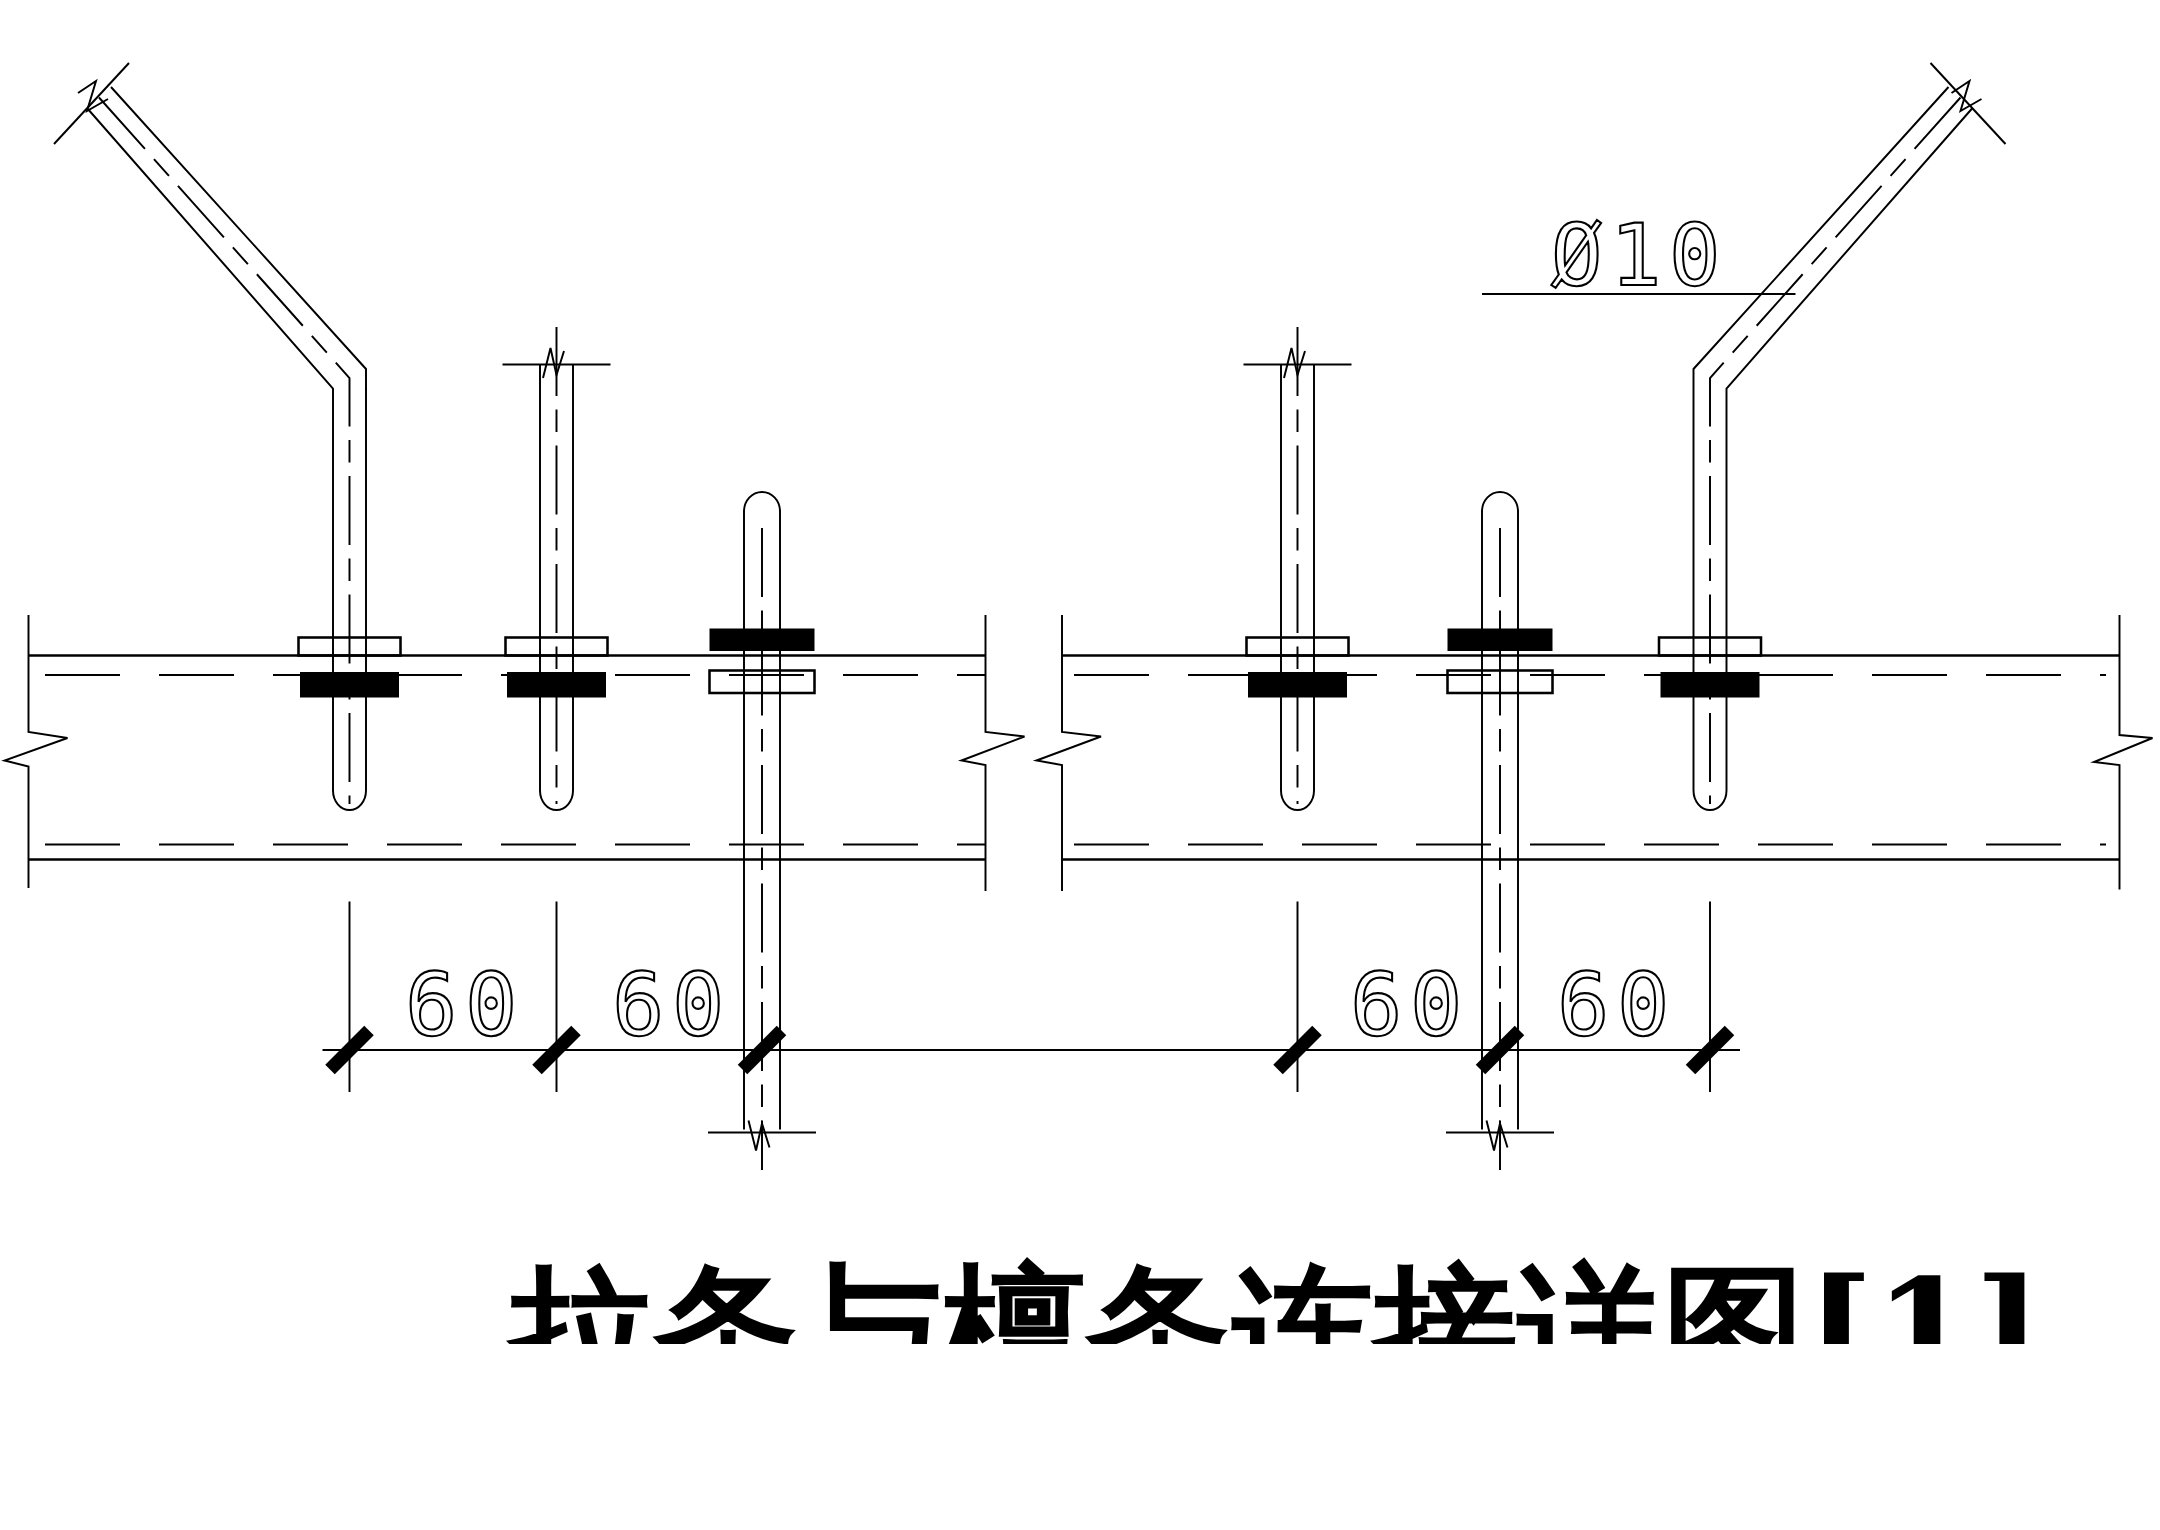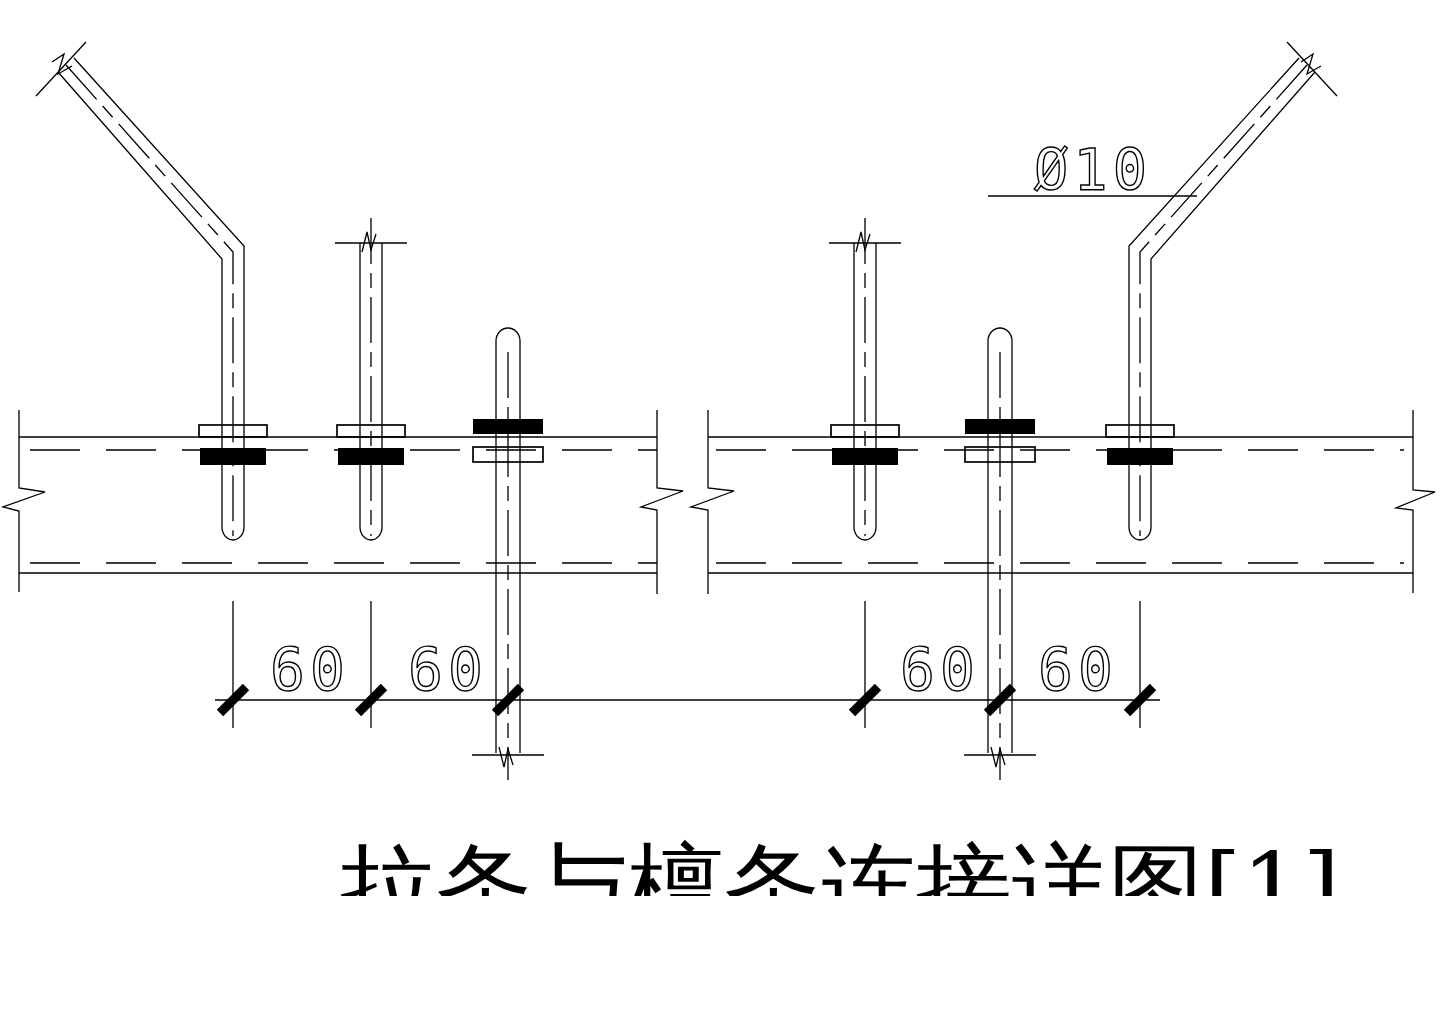--- a/index.html
+++ b/index.html
@@ -65,21 +65,21 @@
   .callout-text {
     font-size: 57px;
   }
   #title-block {
     position: absolute;
     left: 340px;
     top: 828px;
     width: 900px;
     text-align: center;
     font-family: "DejaVu Serif", "Liberation Serif", serif;
-    font-weight: normal;
+    font-weight: bold;
     font-size: 96px;
     line-height: 120px;
     color: #000000;
     letter-spacing: 0px;
     white-space: nowrap;
   }
   #title-underline {
     position: absolute;
     left: 363px;
     top: 958px;

